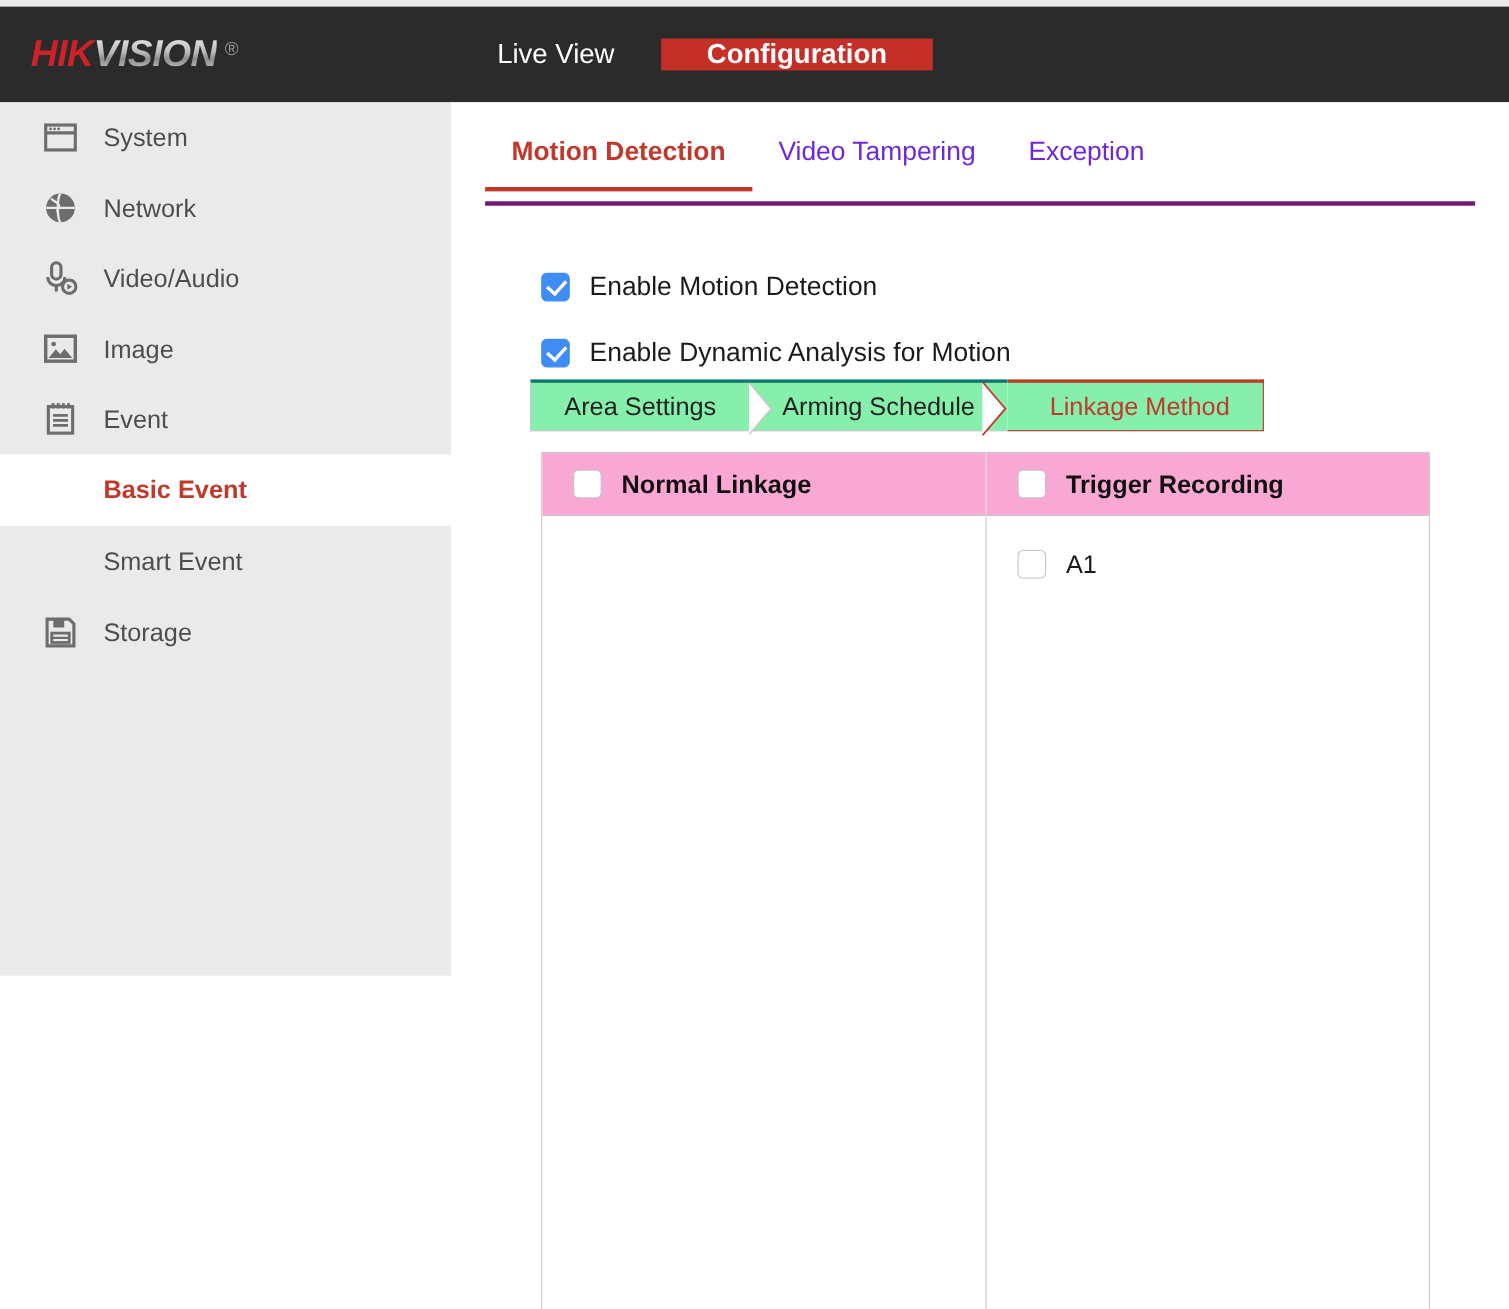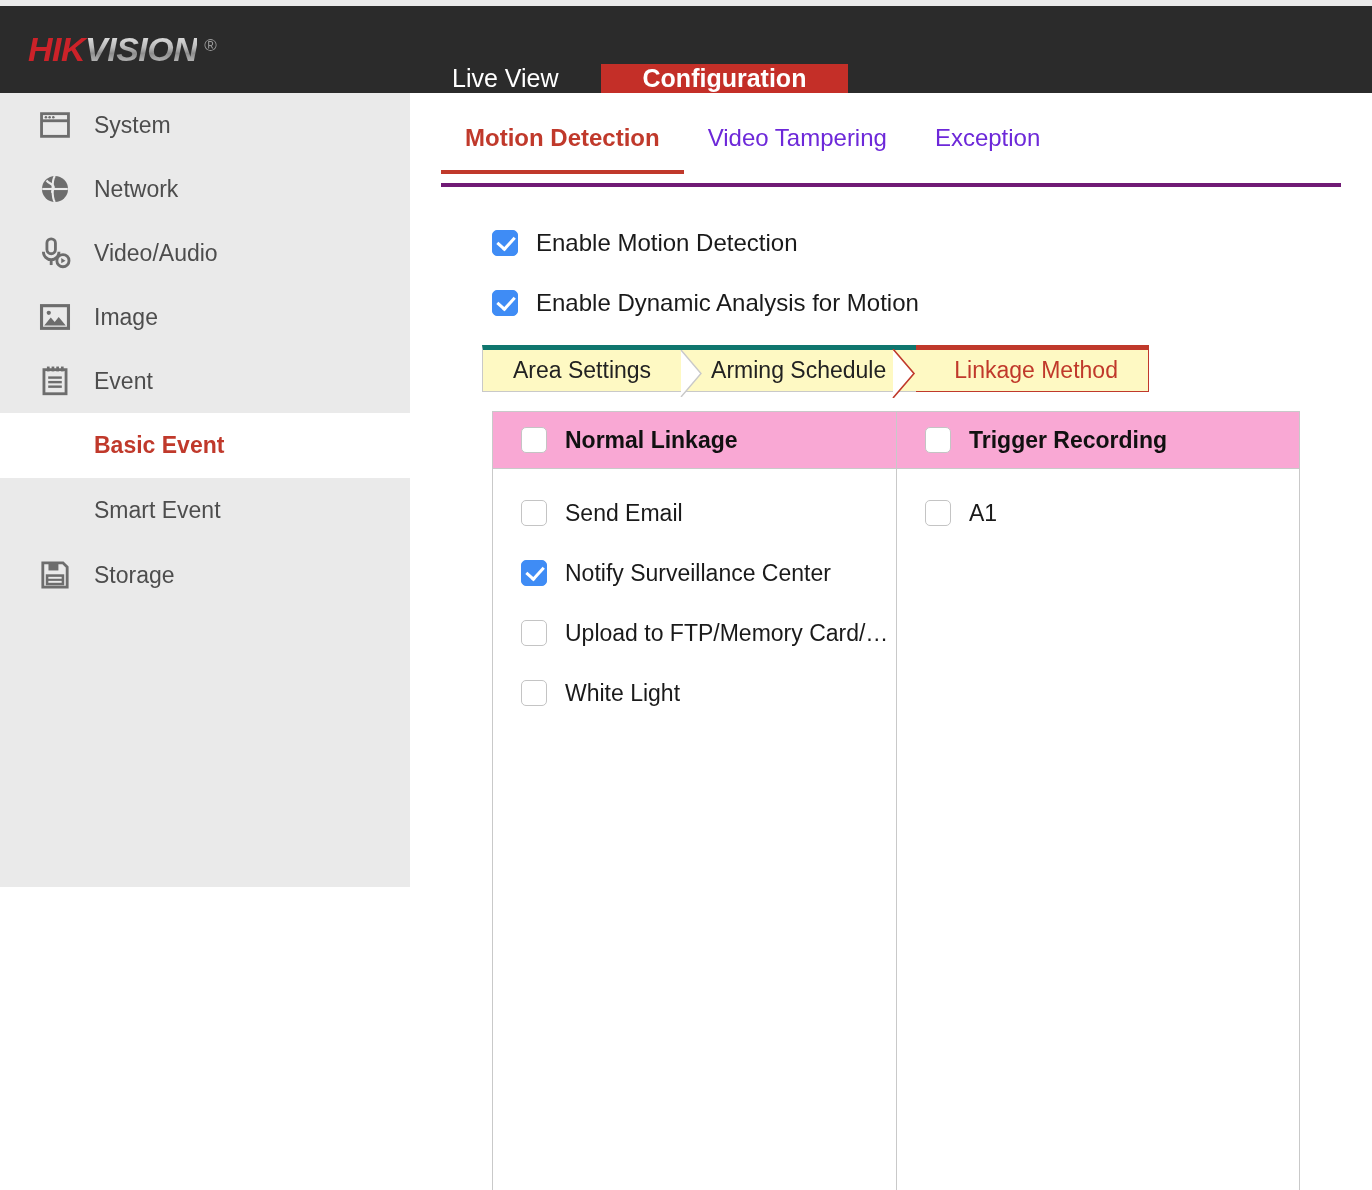--- a/index.html
+++ b/index.html
@@ -14,21 +14,21 @@
   
   .top-strip {
     position: absolute; top: 0; left: 0; width: 1372px; height: 6px;
     background: #eaeaea;
   }
 
   
   .header {
     position: absolute; top: 6px; left: 0; width: 1372px; height: 87px;
     background: #2b2b2b;
-    display: flex; align-items: flex-end;
+    display: flex; align-items: center;
   }
   .logo-wrap {
     width: 410px; height: 100%;
     display: flex; align-items: center; padding-left: 28px;
   }
   .logo {
     font-family: "Liberation Sans", sans-serif;
     font-size: 34px; font-weight: bold; font-style: italic;
     letter-spacing: -0.5px; white-space: nowrap;
     display: flex; align-items: baseline;
@@ -93,20 +93,21 @@
   .subtab.active { color: #c0392b; font-weight: bold; }
   .subtab.active::after {
     content: ""; position: absolute; left: 0; right: 0; bottom: -2px;
     height: 4px; background: #c0392b;
   }
 
   
   .enable-row {
     position: absolute; left: 82px; display: flex; align-items: center;
     cursor: pointer;
+    margin-top: 18px;
   }
   .enable-row .lbl { font-size: 24px; color: #1a1a1a; margin-left: 18px; white-space: nowrap; }
 
   .cbx {
     width: 26px; height: 26px; border-radius: 5px; flex: none;
     border: 1px solid #c4c4c4; background: #ffffff;
     display: flex; align-items: center; justify-content: center;
   }
   .cbx.checked { background: #3f8cf5; border-color: #3f8cf5; }
   .cbx.checked::after {
@@ -115,22 +116,22 @@
     transform: rotate(42deg) translate(-1px, -2px);
   }
 
   
   .stepper {
     position: absolute; top: 252px; left: 72px;
     height: 47px; display: flex; align-items: stretch;
   }
   .step {
     position: relative; display: flex; align-items: center; justify-content: center;
-    font-size: 23px; color: #222222; background: #fef9c3;
-    border-top: 5px solid #0f766e; border-bottom: 1px solid #c9c9c9;
+    font-size: 23px; color: #222222; background: #86efac;
+    border-top: 3px solid #0f766e; border-bottom: 1px solid #c9c9c9;
     padding: 0 30px; cursor: pointer; white-space: nowrap;
   }
   .step:first-child { border-left: 1px solid #c9c9c9; }
   .step .sep {
     position: absolute; right: -23px; top: 0; width: 24px; height: 100%;
     z-index: 3; pointer-events: none;
   }
   .step.active {
     color: #c0392b; border-top-color: #c0392b; border-bottom-color: #c0392b;
     border-right: 1px solid #c0392b; z-index: 2; padding-left: 38px;
@@ -321,38 +322,20 @@
         <span>Linkage Method</span>
       </div>
     </div>
 
     <div class="link-table">
 
       <div class="col left">
         <div class="col-head">
           <span class="cbx"></span>
           <span class="hlbl">Normal Linkage</span>
-        </div>
-        <div class="col-body">
-          <div class="opt-row">
-            <span class="cbx"></span>
-            <span class="olbl">Send Email</span>
-          </div>
-          <div class="opt-row">
-            <span class="cbx checked"></span>
-            <span class="olbl">Notify Surveillance Center</span>
-          </div>
-          <div class="opt-row">
-            <span class="cbx"></span>
-            <span class="olbl">Upload to FTP/Memory Card/…</span>
-          </div>
-          <div class="opt-row">
-            <span class="cbx"></span>
-            <span class="olbl">White Light</span>
-          </div>
         </div>
       </div>
 
       <div class="col right">
         <div class="col-head">
           <span class="cbx"></span>
           <span class="hlbl">Trigger Recording</span>
         </div>
         <div class="col-body">
           <div class="opt-row">

